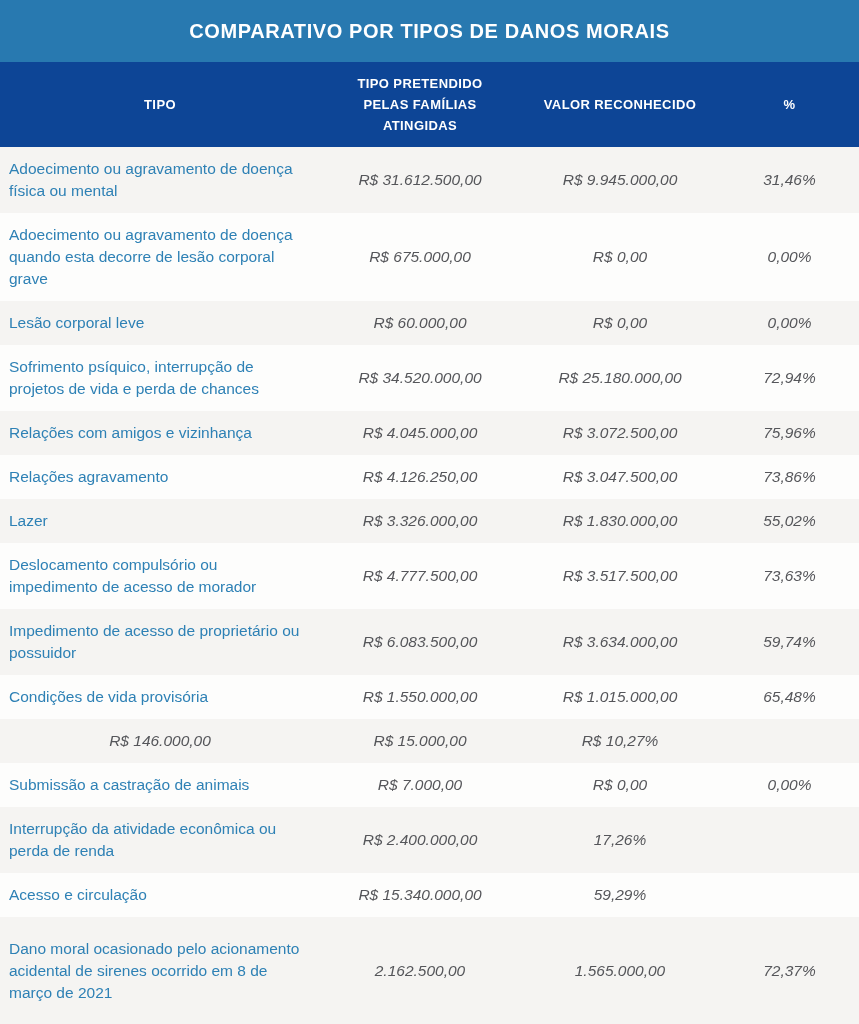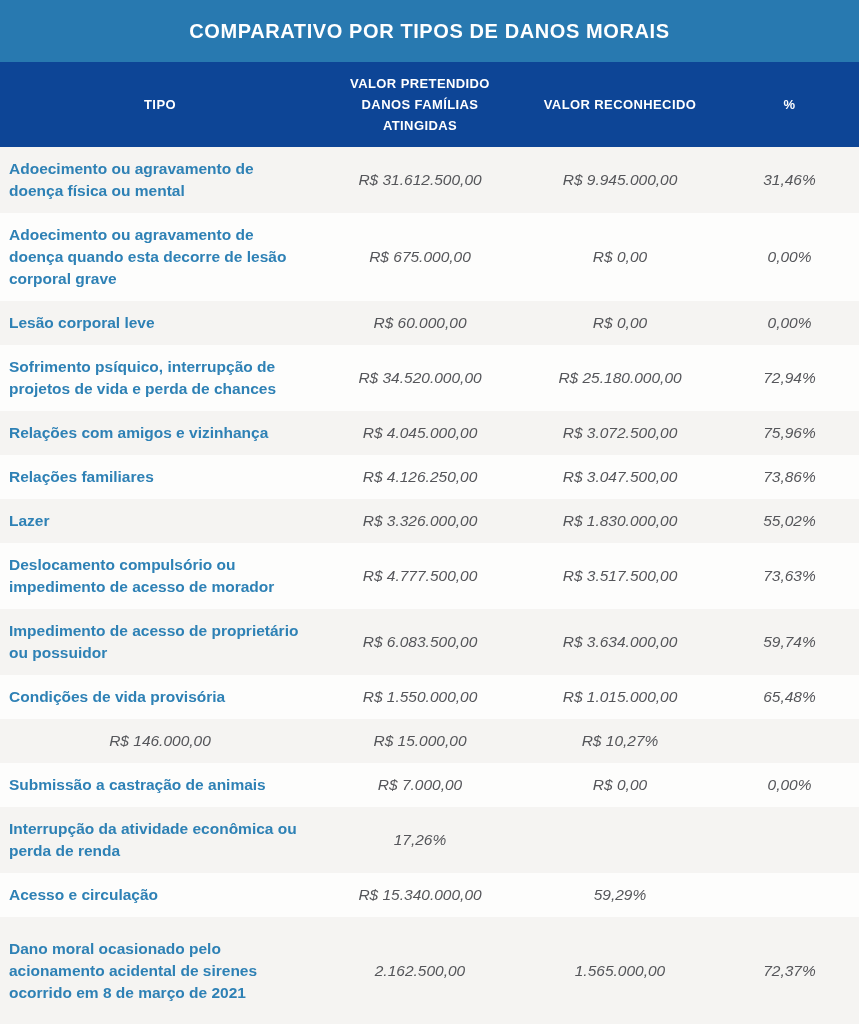--- a/index.html
+++ b/index.html
@@ -69,21 +69,21 @@
   }
   .row:last-child {
     flex: 1 0 auto;
   }
   .cell {
     font-size: 15.5px;
     line-height: 22px;
   }
   .cell.tipo {
     color: #2e81b5;
-    font-weight: 700;
+    font-weight: 400;
     text-align: left;
     padding-left: 9px;
     padding-right: 14px;
   }
   .cell.num {
     color: #55565a;
     font-weight: 400;
     text-align: center;
     padding: 0 6px;
     font-style: italic;
@@ -93,21 +93,21 @@
 <body>
 
 <div class="page">
 
   <div class="title-bar">
     <span>COMPARATIVO POR TIPOS DE DANOS MORAIS</span>
   </div>
 
   <div class="table-head">
     <div class="hcell tipo">TIPO</div>
-    <div class="hcell pretendido">VALOR PRETENDIDO DANOS FAMÍLIAS ATINGIDAS</div>
+    <div class="hcell pretendido">TIPO PRETENDIDO PELAS FAMÍLIAS ATINGIDAS</div>
     <div class="hcell reconhecido">VALOR RECONHECIDO</div>
     <div class="hcell pct">%</div>
   </div>
 
   <div class="table-body" id="rows-container">
   <div class="row">
     <div class="cell tipo">Adoecimento ou agravamento de doença física ou mental</div>
     <div class="cell num">R$ 31.612.500,00</div>
     <div class="cell num">R$ 9.945.000,00</div>
     <div class="cell num">31,46%</div>
@@ -135,21 +135,21 @@
   </div>
 
   <div class="row">
     <div class="cell tipo">Relações com amigos e vizinhança</div>
     <div class="cell num">R$ 4.045.000,00</div>
     <div class="cell num">R$ 3.072.500,00</div>
     <div class="cell num">75,96%</div>
   </div>
 
   <div class="row">
-    <div class="cell tipo">Relações familiares</div>
+    <div class="cell tipo">Relações agravamento</div>
     <div class="cell num">R$ 4.126.250,00</div>
     <div class="cell num">R$ 3.047.500,00</div>
     <div class="cell num">73,86%</div>
   </div>
 
   <div class="row">
     <div class="cell tipo">Lazer</div>
     <div class="cell num">R$ 3.326.000,00</div>
     <div class="cell num">R$ 1.830.000,00</div>
     <div class="cell num">55,02%</div>
@@ -184,20 +184,21 @@
 
   <div class="row">
     <div class="cell tipo">Submissão a castração de animais</div>
     <div class="cell num">R$ 7.000,00</div>
     <div class="cell num">R$ 0,00</div>
     <div class="cell num">0,00%</div>
   </div>
 
   <div class="row">
     <div class="cell tipo">Interrupção da atividade econômica ou perda de renda</div>
+    <div class="cell num">R$ 2.400.000,00</div>
     <div class="cell num">17,26%</div>
   </div>
 
   <div class="row">
     <div class="cell tipo">Acesso e circulação</div>
     <div class="cell num">R$ 15.340.000,00</div>
     <div class="cell num">59,29%</div>
   </div>
 
   <div class="row">

